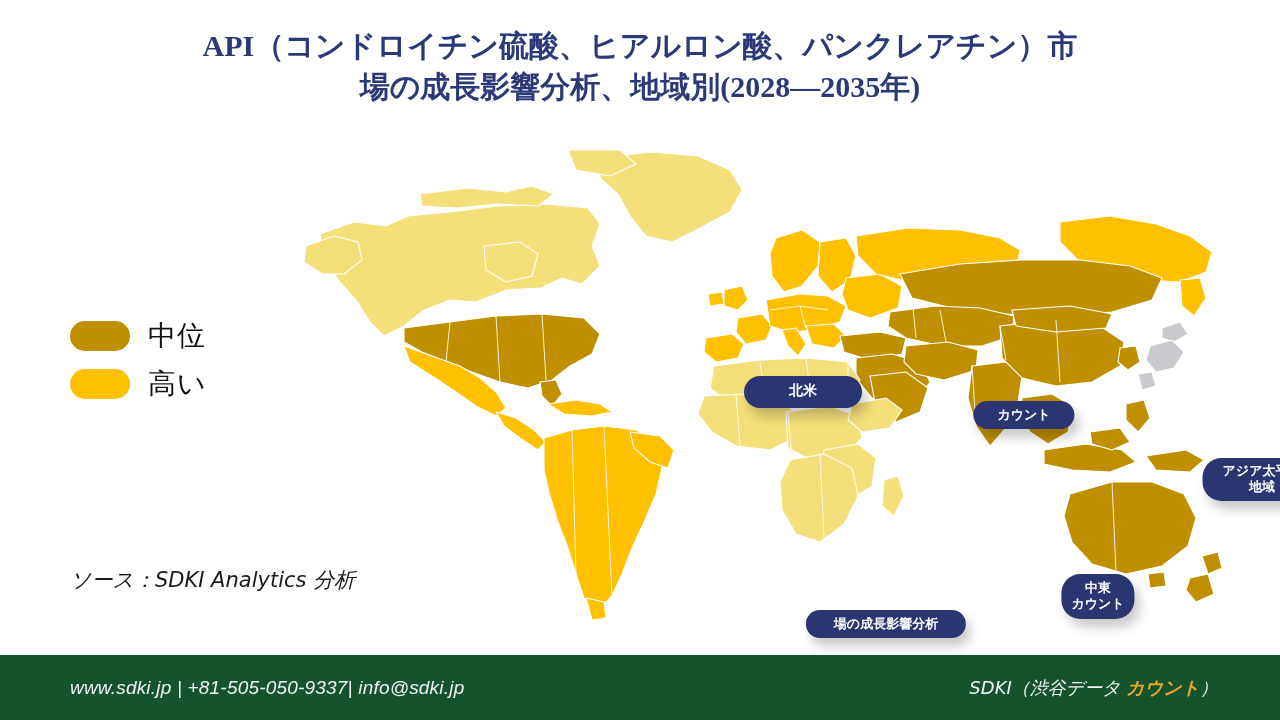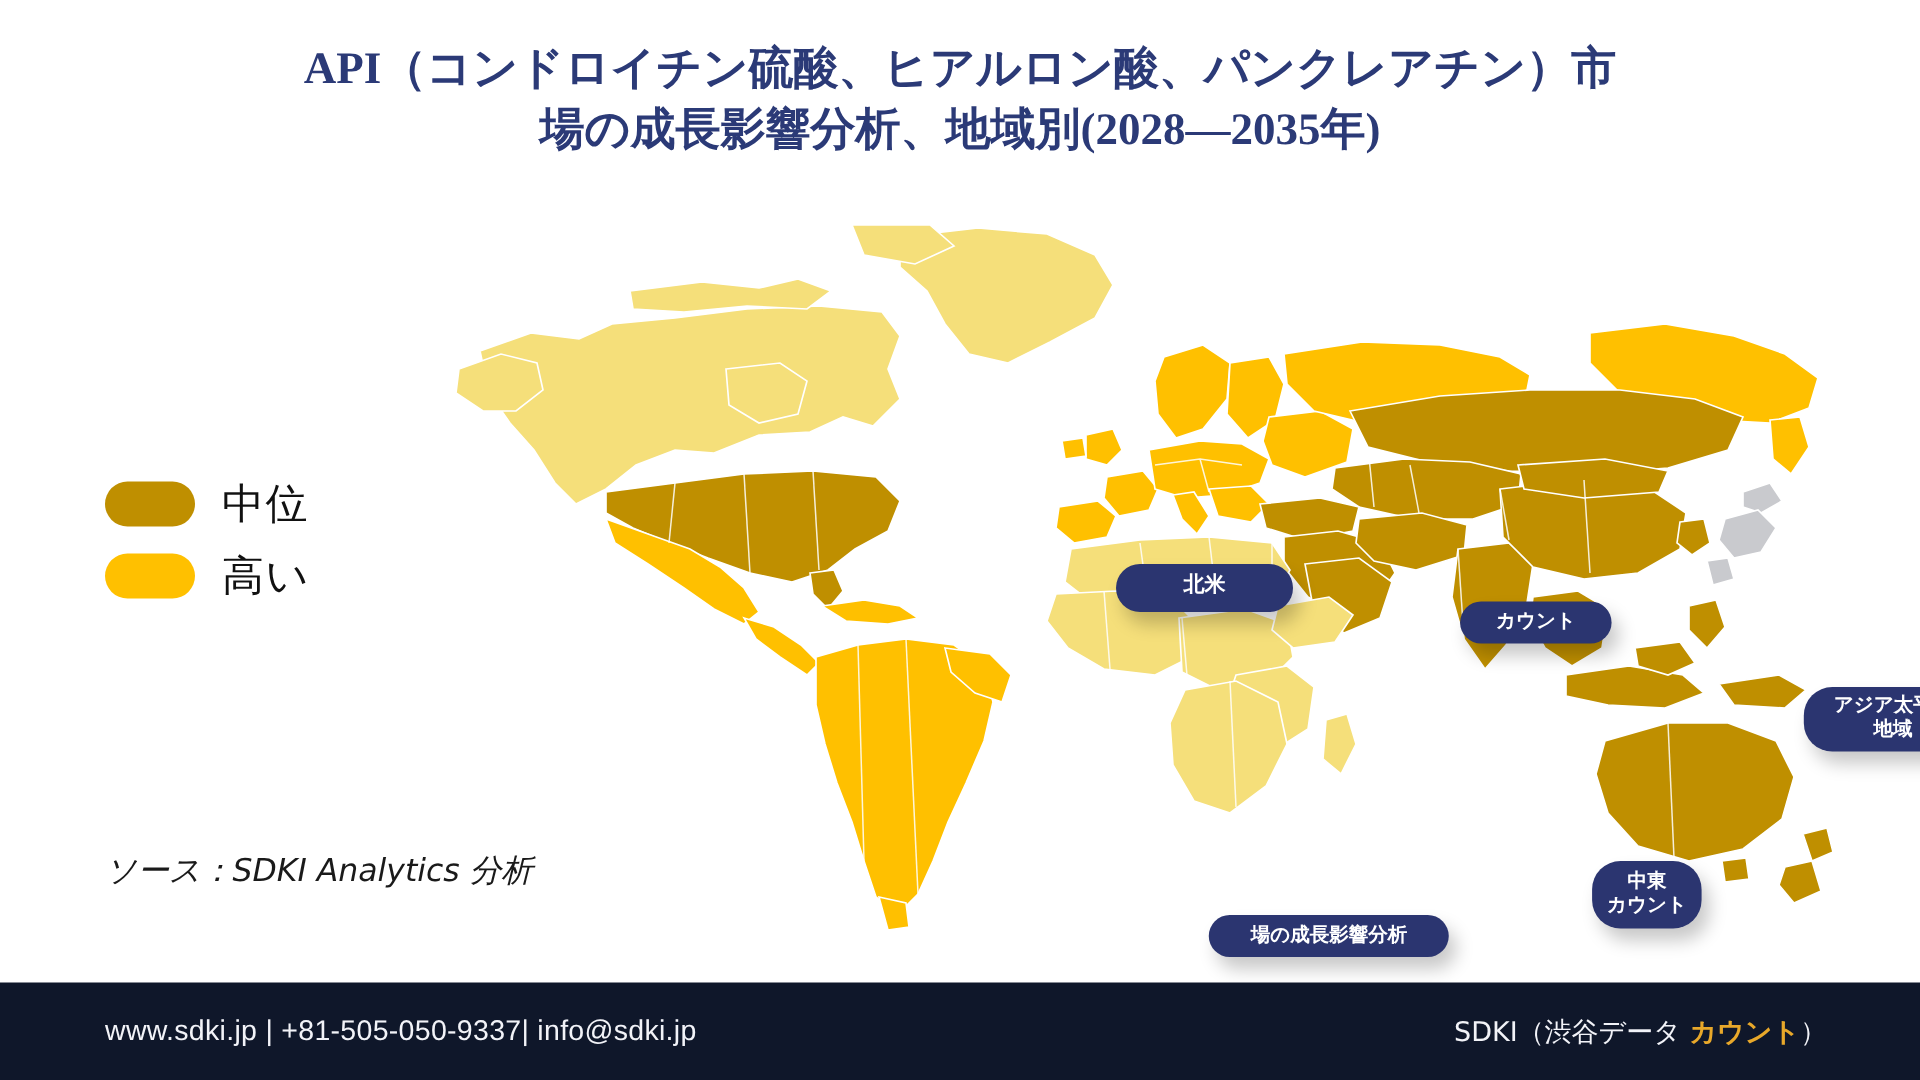--- a/index.html
+++ b/index.html
@@ -63,21 +63,22 @@
   #m-ap{left:962px;top:263px;}
   #m-ap .pill{top:45px;}
   #m-me{left:798px;top:372px;}
   #m-me .pill{top:52px;padding:6px 10px;}
   #m-la{left:586px;top:413px;}
   #m-la .pill{top:47px;padding:6px 28px;}
 
   
   .footer{
     position:absolute;left:0;bottom:0;width:1280px;height:65px;
-    background:#0f172a;
+    background:#14532d;
+    font-style:italic;
   }
   .footer-left{
     position:absolute;left:70px;top:50%;transform:translateY(-50%);
     color:#f2f3f8;font-size:19px;letter-spacing:.2px;
   }
   .footer-right{
     position:absolute;right:62px;top:50%;transform:translateY(-50%);
     color:#f2f3f8;font-size:18px;
     font-family:"DejaVu Sans",sans-serif;
   }

